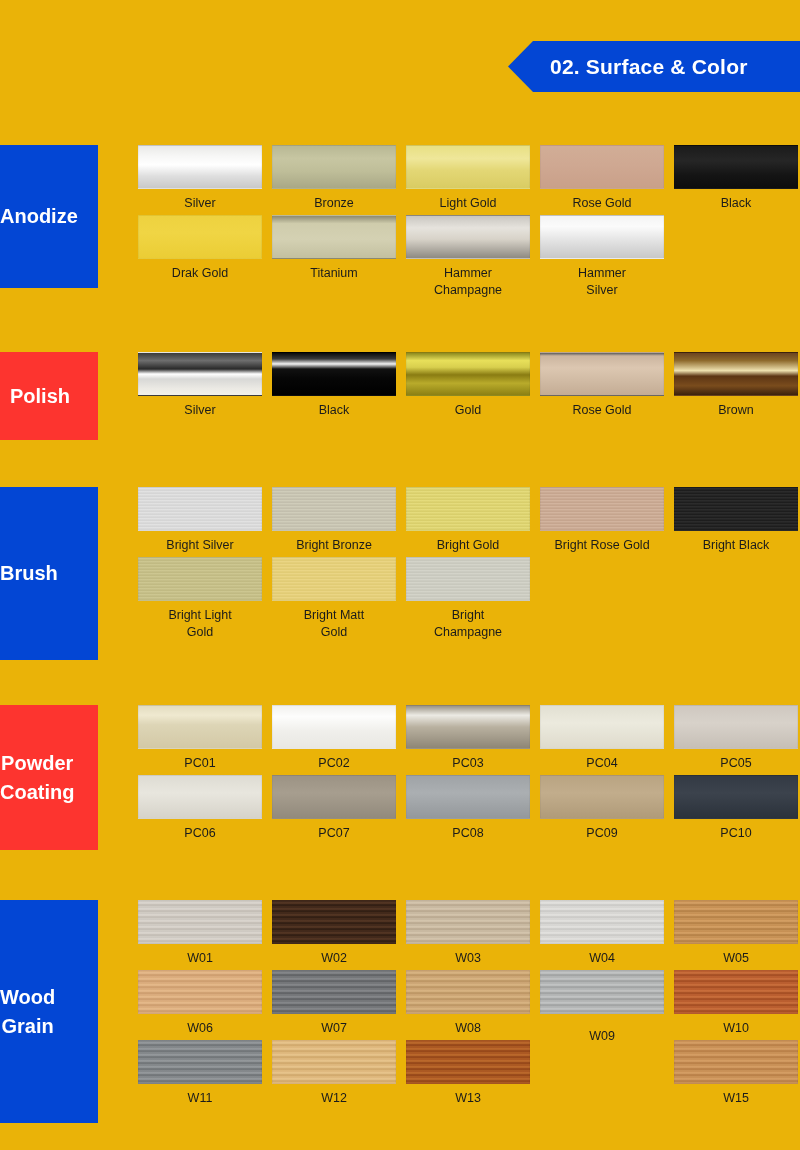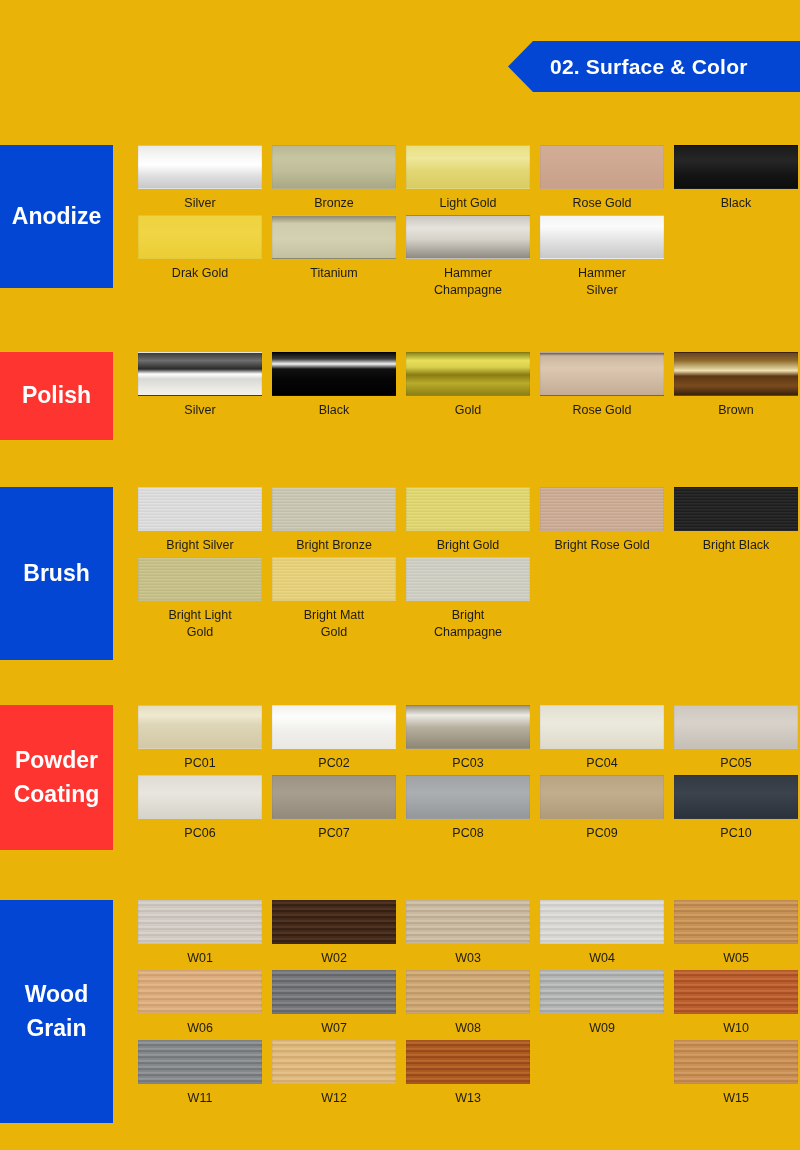--- a/index.html
+++ b/index.html
@@ -29,24 +29,24 @@
     font-weight: bold;
     letter-spacing: 0.2px;
     padding-left: 42px;
     white-space: nowrap;
   }
 
   
   .section { position: absolute; left: 0; width: 800px; }
   .cat-block {
     position: absolute; left: 0; top: 0;
-    width: 113px;
-    display: flex; align-items: center; justify-content: center;
+    width: 98px;
+    display: flex; align-items: center; justify-content: flex-start;
     color: #ffffff;
-    font-size: 23px;
+    font-size: 20px;
     font-weight: bold;
     line-height: 1.45;
     text-align: center;
   }
   .cat-block.blue { background: #0346d4; }
   .cat-block.red  { background: #fd342f; }
 
   .swatch-area { position: absolute; left: 138px; top: 0; width: 662px; }
 
   .srow { position: relative; height: 70px; }
@@ -124,21 +124,21 @@
             </div>
             <div class="cell" style="left: 402px;">
               <div class="chip" style="background: linear-gradient(rgb(244, 244, 244) 0%, rgb(251, 251, 251) 25%, rgb(226, 226, 226) 60%, rgb(200, 200, 200) 100%);"></div>
               <div class="chip-label">Hammer
 Silver</div>
             </div>
           </div>
         </div>
       </div>
       <div class="section section-polish" style="top: 352px;">
-        <div class="cat-block red" style="height: 88px;">
+        <div class="cat-block red" style="height: 88px; padding-left: 10px;">
           <span style="white-space: pre-line;">Polish</span>
         </div>
         <div class="swatch-area">
           <div class="srow">
             <div class="cell" style="left: 0px;">
               <div class="chip" style="background: linear-gradient(rgb(59, 59, 59) 0%, rgb(110, 110, 110) 18%, rgb(42, 42, 42) 38%, rgb(255, 255, 255) 50%, rgb(216, 216, 214) 62%, rgb(236, 234, 228) 85%, rgb(242, 241, 235) 100%);"></div>
               <div class="chip-label">Silver</div>
             </div>
             <div class="cell" style="left: 134px;">
               <div class="chip" style="background: linear-gradient(rgb(11, 11, 11) 0%, rgb(58, 58, 58) 14%, rgb(242, 242, 242) 26%, rgb(17, 17, 17) 38%, rgb(6, 6, 6) 60%, rgb(0, 0, 0) 100%);"></div>
@@ -291,21 +291,21 @@
               <div class="chip-label">W06</div>
             </div>
             <div class="cell" style="left: 134px;">
               <div class="chip" style="background: repeating-linear-gradient(rgb(110, 112, 115) 0px, rgb(139, 141, 144) 2px, rgb(90, 92, 95) 4px, rgb(125, 127, 130) 6px);"></div>
               <div class="chip-label">W07</div>
             </div>
             <div class="cell" style="left: 268px;">
               <div class="chip" style="background: repeating-linear-gradient(rgb(201, 162, 113) 0px, rgb(220, 184, 134) 2px, rgb(184, 145, 95) 4px, rgb(210, 171, 123) 6px);"></div>
               <div class="chip-label">W08</div>
             </div>
-            <div class="cell" style="left: 402px;">
+            <div class="cell" style="left: 402px; gap: 8px;">
               <div class="chip" style="background: repeating-linear-gradient(rgb(174, 176, 176) 0px, rgb(199, 201, 201) 2px, rgb(155, 157, 157) 4px, rgb(186, 188, 188) 6px);"></div>
               <div class="chip-label">W09</div>
             </div>
             <div class="cell" style="left: 536px;">
               <div class="chip" style="background: repeating-linear-gradient(rgb(180, 87, 42) 0px, rgb(207, 116, 64) 2px, rgb(158, 72, 31) 4px, rgb(194, 101, 54) 6px);"></div>
               <div class="chip-label">W10</div>
             </div>
           </div>
           <div class="srow">
             <div class="cell" style="left: 0px;">

